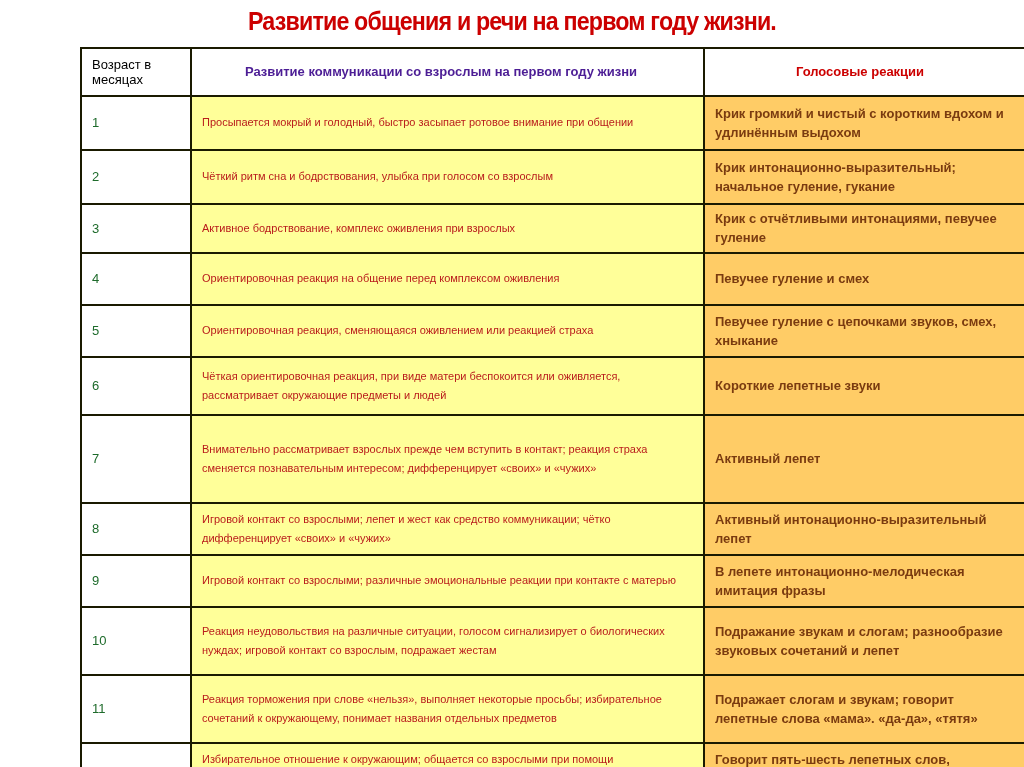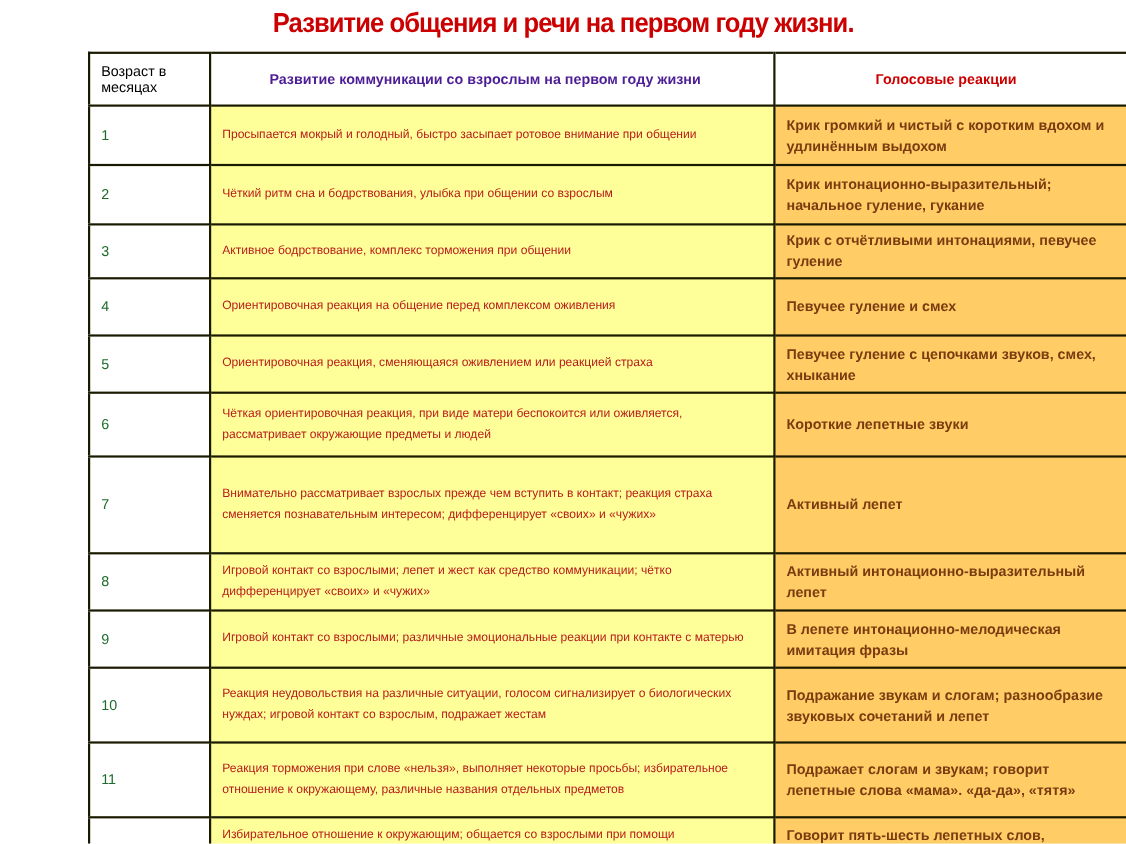--- a/index.html
+++ b/index.html
@@ -154,27 +154,27 @@
       <tbody>
 
         <tr class="h-54">
           <td class="cell-age">1</td>
           <td class="cell-comm">Просыпается мокрый и голодный, быстро засыпает ротовое внимание при общении</td>
           <td class="cell-voice">Крик громкий и чистый с коротким вдохом и удлинённым выдохом</td>
         </tr>
 
         <tr class="h-54">
           <td class="cell-age">2</td>
-          <td class="cell-comm">Чёткий ритм сна и бодрствования, улыбка при общении со взрослым</td>
+          <td class="cell-comm">Чёткий ритм сна и бодрствования, улыбка при голосом со взрослым</td>
           <td class="cell-voice">Крик интонационно-выразительный; начальное гуление, гукание</td>
         </tr>
 
         <tr class="h-48">
           <td class="cell-age">3</td>
-          <td class="cell-comm">Активное бодрствование, комплекс торможения при общении</td>
+          <td class="cell-comm">Активное бодрствование, комплекс оживления при взрослых</td>
           <td class="cell-voice">Крик с отчётливыми интонациями, певучее гуление</td>
         </tr>
 
         <tr class="h-52">
           <td class="cell-age">4</td>
           <td class="cell-comm">Ориентировочная реакция на общение перед комплексом оживления</td>
           <td class="cell-voice">Певучее гуление и смех</td>
         </tr>
 
         <tr class="h-52">
@@ -208,21 +208,21 @@
         </tr>
 
         <tr class="h-68">
           <td class="cell-age">10</td>
           <td class="cell-comm">Реакция неудовольствия на различные ситуации, голосом сигнализирует о биологических нуждах; игровой контакт со взрослым, подражает жестам</td>
           <td class="cell-voice">Подражание звукам и слогам; разнообразие звуковых сочетаний и лепет</td>
         </tr>
 
         <tr class="h-68">
           <td class="cell-age">11</td>
-          <td class="cell-comm">Реакция торможения при слове «нельзя», выполняет некоторые просьбы; избирательное отношение к окружающему, различные названия отдельных предметов</td>
+          <td class="cell-comm">Реакция торможения при слове «нельзя», выполняет некоторые просьбы; избирательное сочетаний к окружающему, понимает названия отдельных предметов</td>
           <td class="cell-voice">Подражает слогам и звукам; говорит лепетные слова «мама». «да-да», «тятя»</td>
         </tr>
 
         <tr class="h-72">
           <td class="cell-age">12</td>
           <td class="cell-comm">Избирательное отношение к окружающим; общается со взрослыми при помощи звукосочетаний; подчиняется некоторым инструкциям; обращает внимание на лицо говорящего</td>
           <td class="cell-voice">Говорит пять-шесть лепетных слов, выражена интонация просьбы; соотнесение лепетных звуков с лицами</td>
         </tr>
 
       </tbody>

